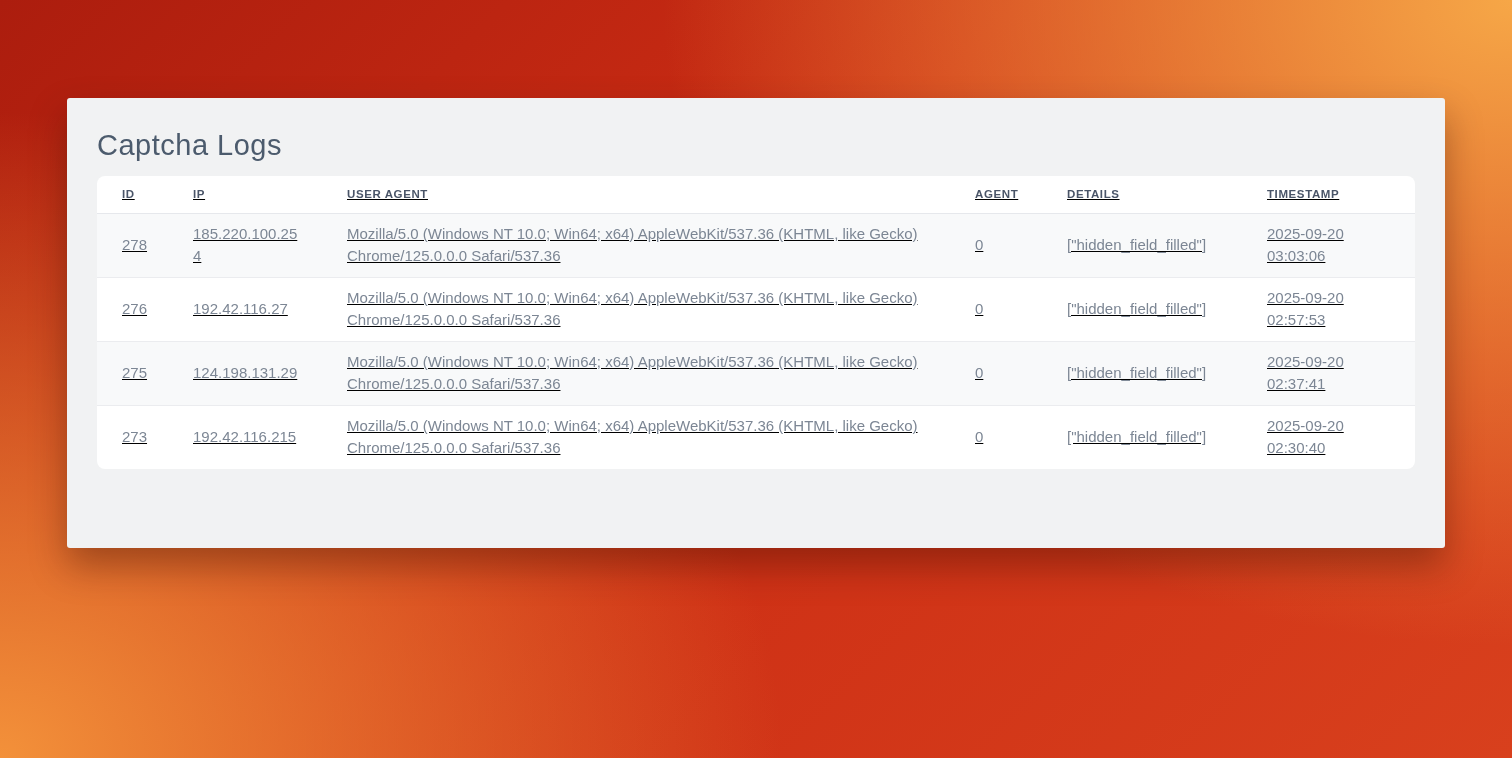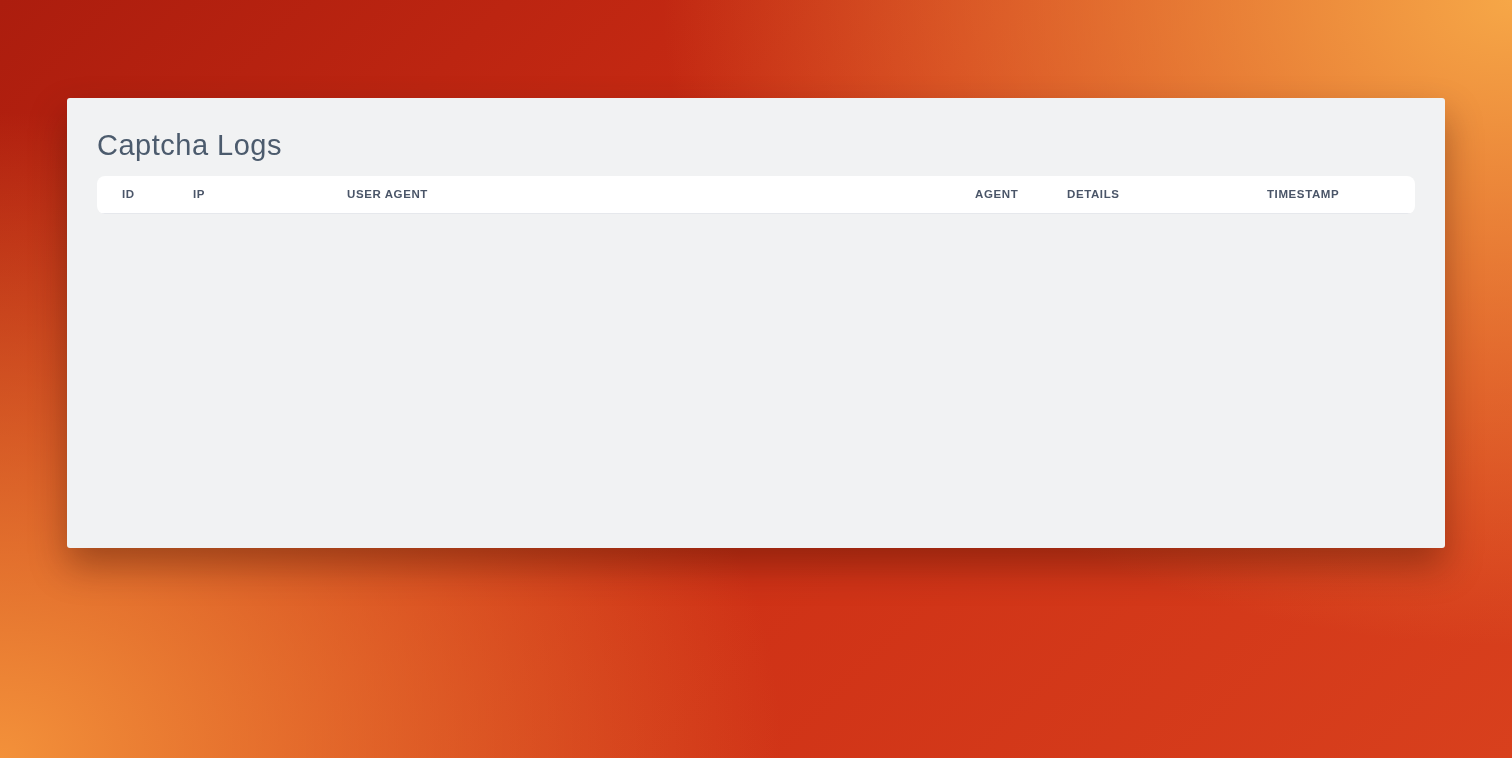--- a/index.html
+++ b/index.html
@@ -37,20 +37,21 @@
   }
   .table-wrap {
     background: #ffffff;
     border-radius: 8px;
     overflow: hidden;
   }
   table {
     width: 100%;
     border-collapse: collapse;
     table-layout: fixed;
+    text-decoration: underline;
   }
   th {
     height: 37px;
     font-size: 11.5px;
     font-weight: 700;
     letter-spacing: 0.6px;
     text-align: left;
     color: #4a5568;
     padding: 0 10px 0 25px;
     border-bottom: 1px solid #e6e8ec;
@@ -88,16 +89,48 @@
         <tr>
           <th>ID</th>
           <th>IP</th>
           <th>USER AGENT</th>
           <th>AGENT</th>
           <th>DETAILS</th>
           <th>TIMESTAMP</th>
         </tr>
       </thead>
       <tbody>
+          <tr>
+            <td>278</td>
+            <td>185.220.100.254</td>
+            <td>Mozilla/5.0 (Windows NT 10.0; Win64; x64) AppleWebKit/537.36 (KHTML, like Gecko) Chrome/125.0.0.0 Safari/537.36</td>
+            <td>0</td>
+            <td>["hidden_field_filled"]</td>
+            <td>2025-09-20 03:03:06</td>
+          </tr>
+          <tr>
+            <td>276</td>
+            <td>192.42.116.27</td>
+            <td>Mozilla/5.0 (Windows NT 10.0; Win64; x64) AppleWebKit/537.36 (KHTML, like Gecko) Chrome/125.0.0.0 Safari/537.36</td>
+            <td>0</td>
+            <td>["hidden_field_filled"]</td>
+            <td>2025-09-20 02:57:53</td>
+          </tr>
+          <tr>
+            <td>275</td>
+            <td>124.198.131.29</td>
+            <td>Mozilla/5.0 (Windows NT 10.0; Win64; x64) AppleWebKit/537.36 (KHTML, like Gecko) Chrome/125.0.0.0 Safari/537.36</td>
+            <td>0</td>
+            <td>["hidden_field_filled"]</td>
+            <td>2025-09-20 02:37:41</td>
+          </tr>
+          <tr>
+            <td>273</td>
+            <td>192.42.116.215</td>
+            <td>Mozilla/5.0 (Windows NT 10.0; Win64; x64) AppleWebKit/537.36 (KHTML, like Gecko) Chrome/125.0.0.0 Safari/537.36</td>
+            <td>0</td>
+            <td>["hidden_field_filled"]</td>
+            <td>2025-09-20 02:30:40</td>
+          </tr>
         </tbody>
     </table>
   </div>
 </div>
 
 </body></html>

